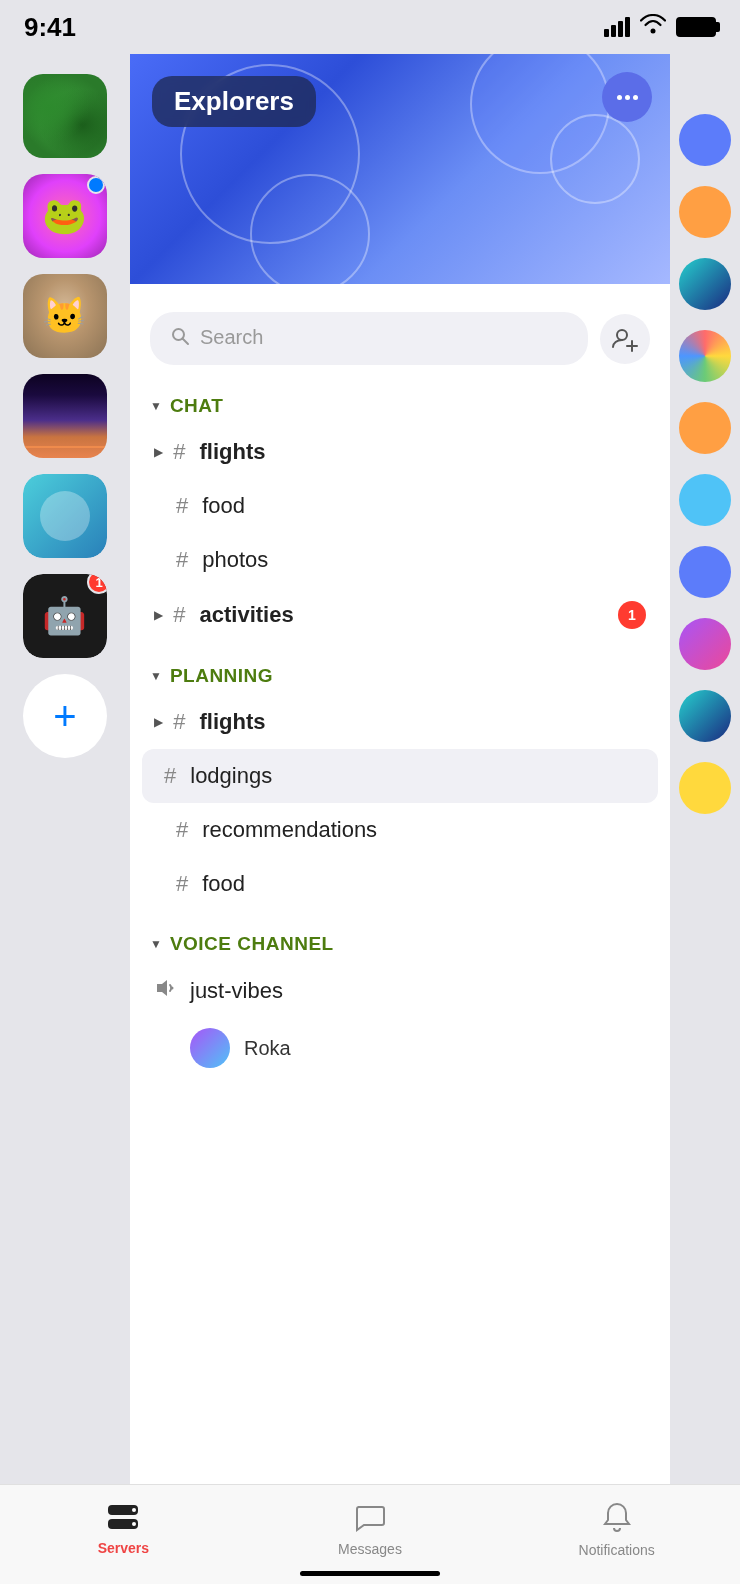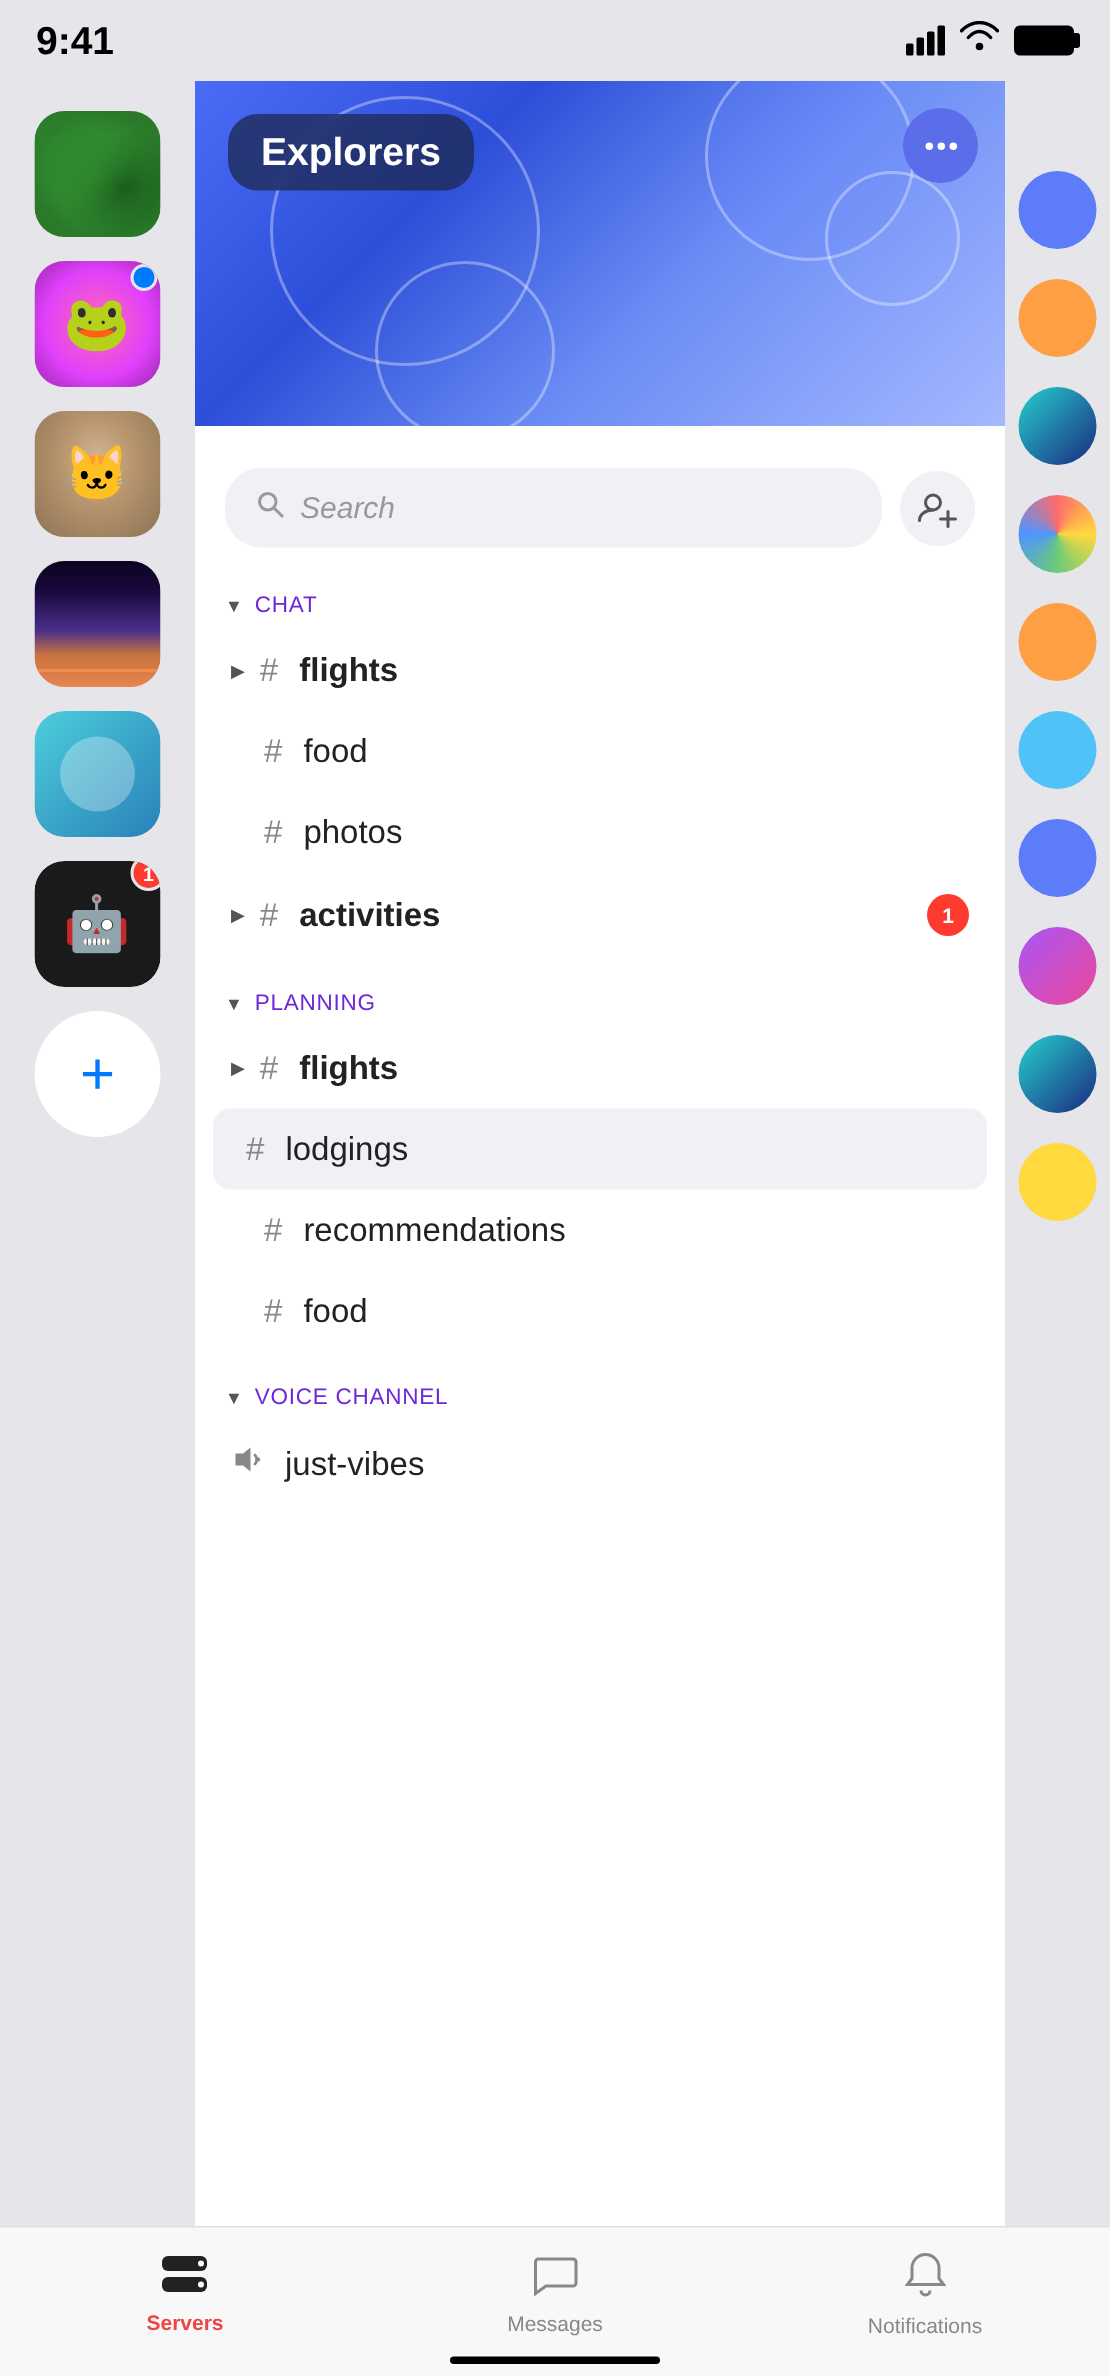--- a/index.html
+++ b/index.html
@@ -226,23 +226,22 @@
       display: flex;
       align-items: center;
       gap: 12px;
     }
     .search-bar {
       flex: 1;
       background: #f0f0f5;
       border-radius: 24px;
       padding: 14px 20px;
       display: flex;
-      align-items: flex-end;
+      align-items: flex-start;
       gap: 10px;
-      font-style: italic;
     }
     .search-icon-svg {
       color: #999;
       font-size: 18px;
     }
     .search-placeholder {
       color: #999;
       font-size: 20px;
     }
     .add-member-btn {
@@ -260,23 +259,23 @@
       display: flex;
       align-items: center;
       gap: 8px;
       padding: 12px 20px 8px;
     }
     .category-chevron {
       font-size: 12px;
       color: #555;
     }
     .category-label {
-      font-size: 15px;
-      font-weight: 400;
-      color: #6d28d9;
+      font-size: 19px;
+      font-weight: 700;
+      color: #4d7c0f;
       letter-spacing: 0.5px;
     }
 
     
     .channel-item {
       display: flex;
       align-items: center;
       padding: 14px 24px;
       position: relative;
     }
@@ -631,20 +630,24 @@
       <span class="voice-icon">
         <svg width="22" height="22" viewBox="0 0 22 22" fill="none">
           <polygon points="3,7 8,7 13,3 13,19 8,15 3,15" fill="#888"></polygon>
           <path d="M16 8c1.5 1.5 1.5 4.5 0 6" stroke="#888" stroke-width="1.8" stroke-linecap="round" fill="none"></path>
           <circle cx="18" cy="11" r="1.5" fill="#888"></circle>
         </svg>
       </span>
       <span class="channel-name">just-vibes</span>
     </div>
 
+    <div class="voice-user">
+      <div class="user-avatar-small" style="background:linear-gradient(135deg,#a855f7,#4fc3f7);"></div>
+      <span class="user-name">Roka</span>
+    </div>
 
   </div>
 </div>
 
 <div class="bottom-nav">
 
   <div class="nav-item">
     <span>
       <svg width="32" height="28" viewBox="0 0 32 28" fill="none">
         <rect x="1" y="1" width="30" height="10" rx="4" fill="#222"></rect>

